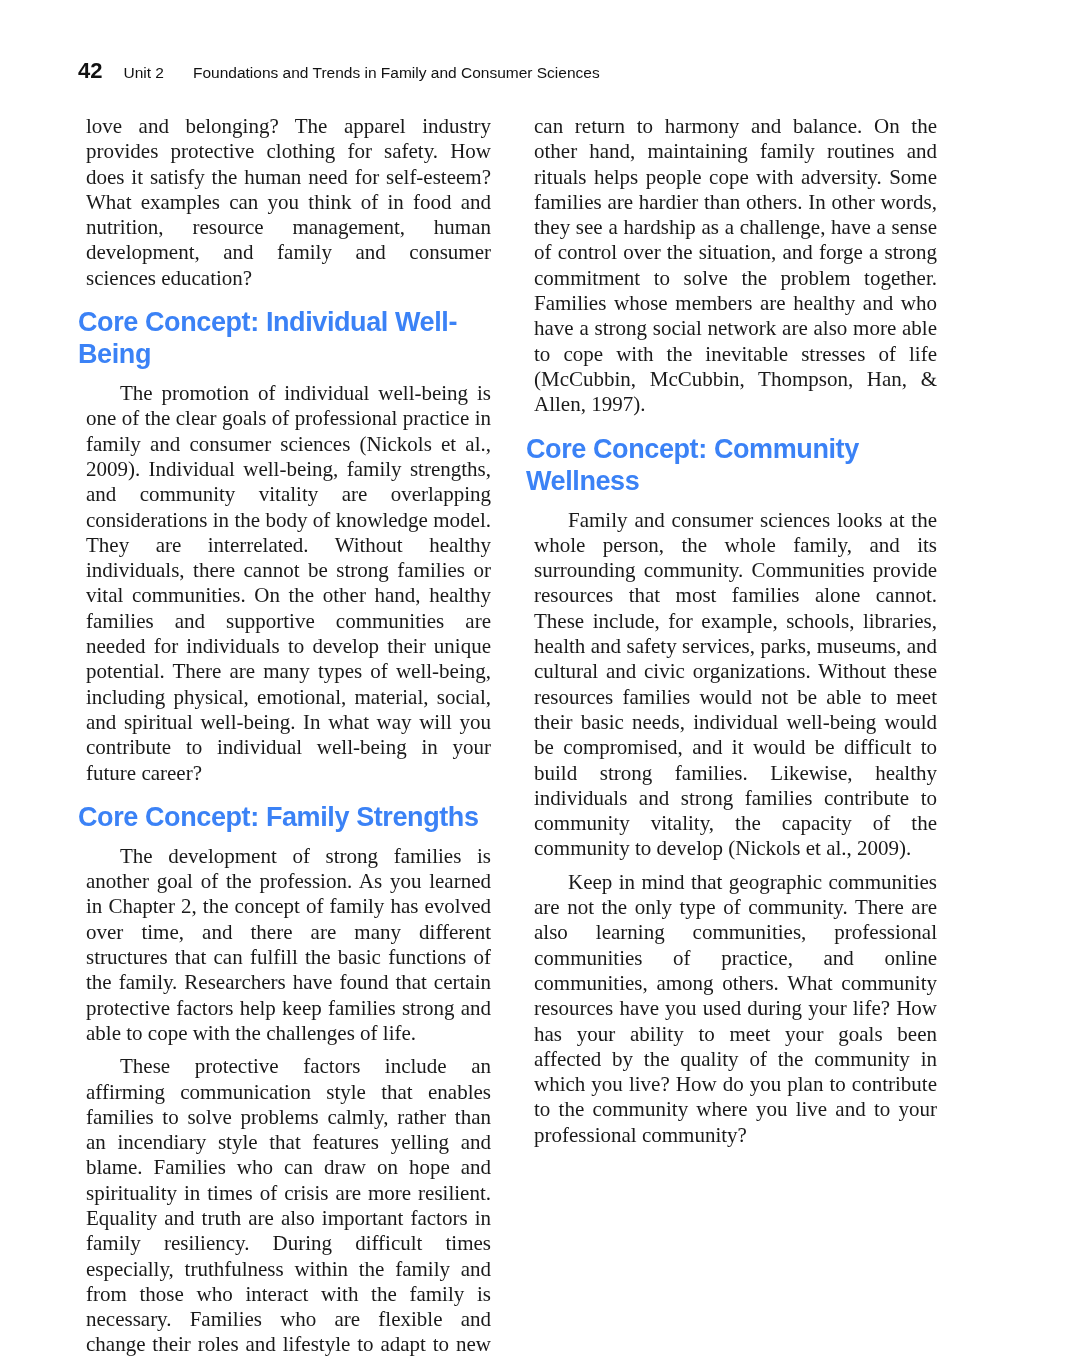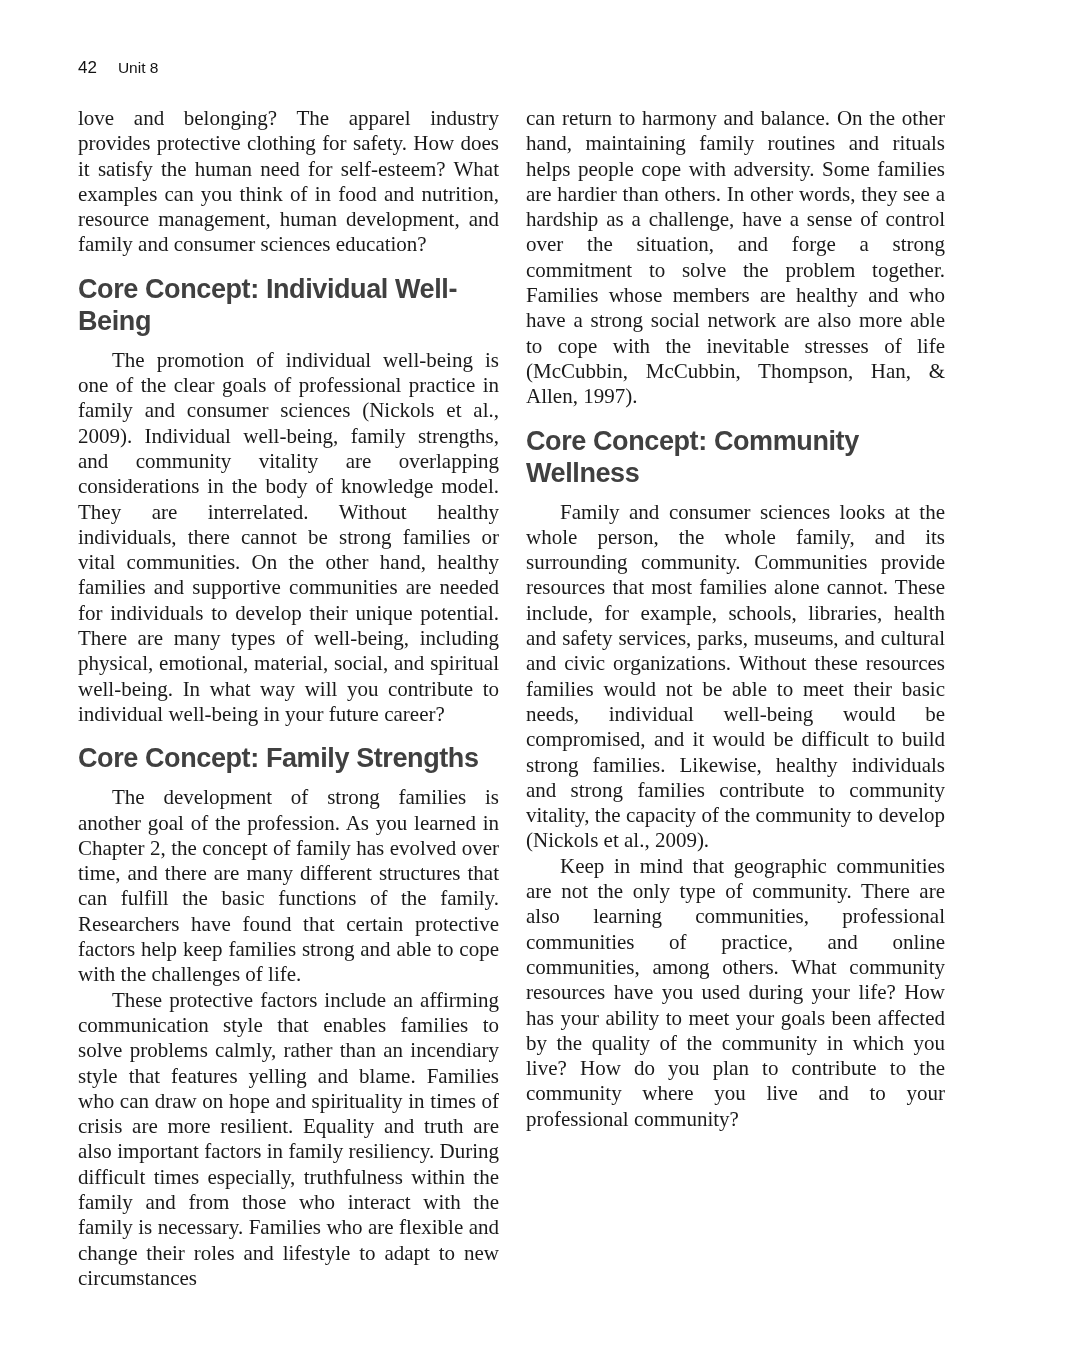--- a/index.html
+++ b/index.html
@@ -22,63 +22,64 @@
     top: 58px;
     width: 940px;
     font-family: "Liberation Sans", sans-serif;
     font-size: 15.5px;
     color: #121212;
     display: flex;
     align-items: baseline;
     white-space: nowrap;
   }
   .running-header .pagenum {
-    font-weight: 400;
-    font-size: 17px;
+    font-weight: 700;
+    font-size: 22px;
     margin-right: 21px;
   }
   .running-header .unit {
     margin-right: 29px;
   }
   .col {
     position: absolute;
     top: 106px;
     text-align: justify;
     font-size: 21px;
     line-height: 25.3px;
     color: #1a1a1a;
   }
   .col-left  { left: 78px;  width: 421px; }
   .col-right { left: 526px; width: 419px; }
   .col p {
-    margin: 0;
+    margin: 8px;
     padding: 0;
     text-indent: 34px;
   }
   .col p.noindent { text-indent: 0; }
   .col h2 {
     font-family: "Liberation Sans", sans-serif;
     font-weight: 700;
     font-size: 27px;
     line-height: 32px;
     letter-spacing: -0.4px;
     text-align: left;
-    color: #404040;
+    color: #3b82f6;
     margin: 15px 0 11px 0;
     padding: 0;
   }
 </style>
 </head>
 <body>
 
 <div class="page">
 
   <div class="running-header">
     <span class="pagenum">42</span>
-    <span class="unit">Unit 8</span>
+    <span class="unit">Unit 2</span>
+    <span class="booktitle">Foundations and Trends in Family and Consumer Sciences</span>
   </div>
 
   <div class="col col-left">
     <p class="noindent">love and belonging? The apparel industry provides protective clothing for safety. How does it satisfy the human need for self-esteem? What examples can you think of in food and nutrition, resource management, human development, and family and consumer sciences education?</p>
     <h2>Core Concept: Individual Well-Being</h2>
     <p>The promotion of individual well-being is one of the clear goals of professional practice in family and consumer sciences (Nickols et al., 2009). Individual well-being, family strengths, and community vitality are overlapping considerations in the body of knowledge model. They are interrelated. Without healthy individuals, there cannot be strong families or vital communities. On the other hand, healthy families and supportive communities are needed for individuals to develop their unique potential. There are many types of well-being, including physical, emotional, material, social, and spiritual well-being. In what way will you contribute to individual well-being in your future career?</p>
     <h2>Core Concept: Family Strengths</h2>
     <p>The development of strong families is another goal of the profession. As you learned in Chapter 2, the concept of family has evolved over time, and there are many different structures that can fulfill the basic functions of the family. Researchers have found that certain protective factors help keep families strong and able to cope with the challenges of life.</p>
     <p>These protective factors include an affirming communication style that enables families to solve problems calmly, rather than an incendiary style that features yelling and blame. Families who can draw on hope and spirituality in times of crisis are more resilient. Equality and truth are also important factors in family resiliency. During difficult times especially, truthfulness within the family and from those who interact with the family is necessary. Families who are flexible and change their roles and lifestyle to adapt to new circumstances</p>
   </div>

